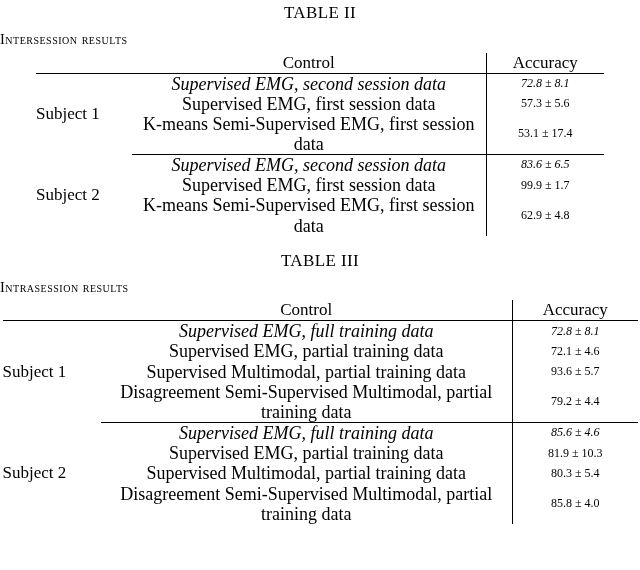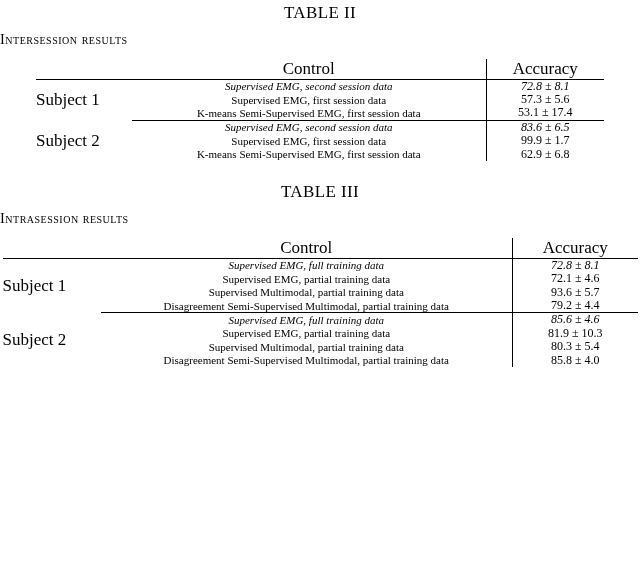--- a/index.html
+++ b/index.html
@@ -38,21 +38,21 @@
     font-variant: small-caps;
     letter-spacing: 0.5px;
     line-height: 1.0;
     padding-top: 11px;
     padding-bottom: 6px;
   }
 
   table.results {
     border-collapse: collapse;
     table-layout: fixed;
-    margin: 6px auto;
+    margin: 0 auto;
   }
 
   table.results td,
   table.results th {
     padding: 0;
     font-weight: normal;
     vertical-align: middle;
   }
 
   
@@ -78,21 +78,21 @@
     border-left: 1.1px solid #000;
   }
 
   .cell-subject {
     text-align: left;
     font-size: 17px;
   }
 
   .cell-control {
     text-align: center;
-    font-size: 11px;
+    font-size: 18px;
     line-height: 1.12;
     padding: 1px 2px;
   }
 
   .cell-acc {
     text-align: center;
     font-size: 12px;
     line-height: 1.12;
     padding: 1px 2px;
   }
@@ -144,21 +144,21 @@
           <td class="cell-subject" rowspan="3">Subject 2</td>
           <td class="cell-control it">Supervised EMG, second session data</td>
           <td class="cell-acc vline it">83.6 ± 6.5</td>
         </tr>
         <tr>
           <td class="cell-control">Supervised EMG, first session data</td>
           <td class="cell-acc vline">99.9 ± 1.7</td>
         </tr>
         <tr>
           <td class="cell-control">K-means Semi-Supervised EMG, first session data</td>
-          <td class="cell-acc vline bd">62.9 ± 6.8</td>
+          <td class="cell-acc vline bd">62.9 ± 4.8</td>
         </tr>
       </tbody>
     </table>
   </div>
 
   <div class="spacer-12"></div>
 
   <div class="table-block">
     <div class="table-title">TABLE III</div>
     <div class="table-subtitle">Intrasession results</div>

